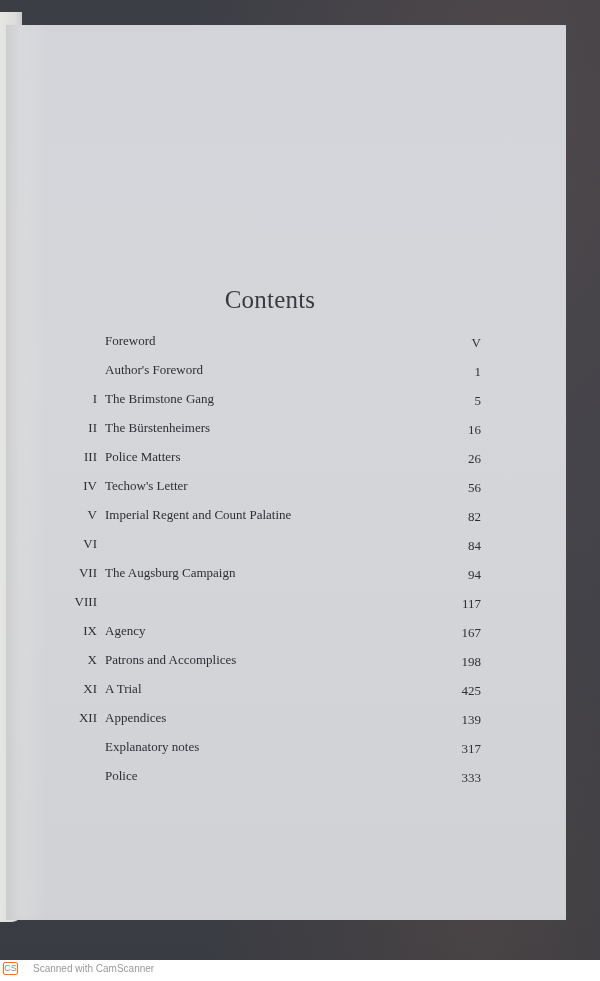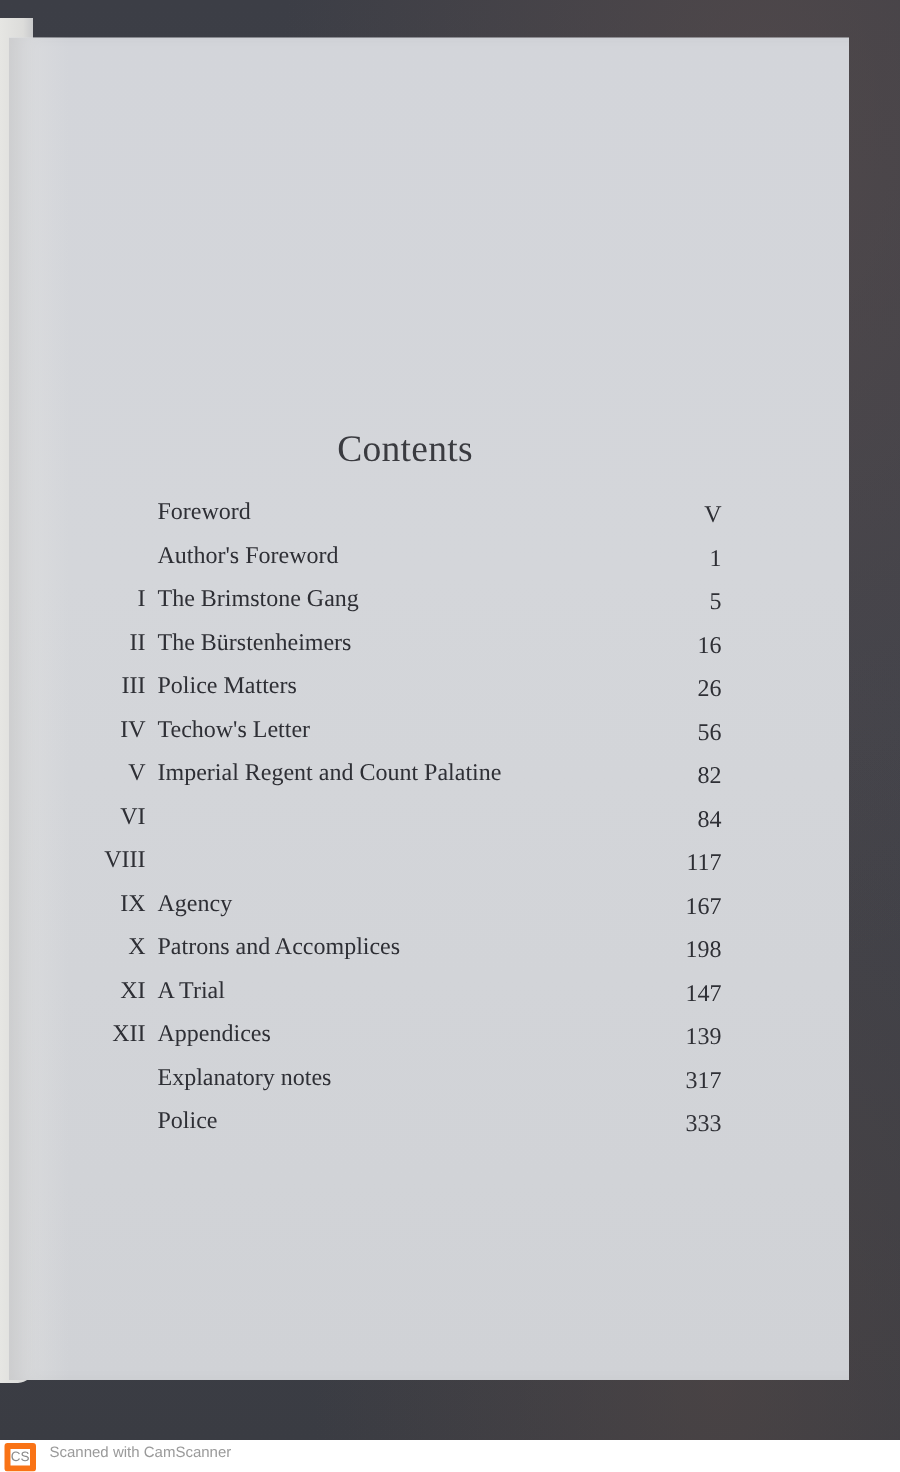--- a/index.html
+++ b/index.html
@@ -53,21 +53,21 @@
     letter-spacing: 0.2px;
   }
   .toc {
     position: absolute;
     left: 0; top: 333px;
     width: 600px;
   }
   .toc-row {
     position: relative;
     height: 29px;
-    font-size: 16px;
+    font-size: 13px;
     color: #2e2f35;
   }
   .toc-num {
     position: absolute;
     right: 503px;
     top: 0;
     text-align: right;
     white-space: nowrap;
   }
   .toc-title {
@@ -86,21 +86,21 @@
   .footer-bar {
     position: absolute;
     left: 0; top: 960px;
     width: 600px; height: 21px;
     background: #ffffff;
   }
   .cs-logo {
     position: absolute;
     left: 3px; top: 962px;
     width: 13px; height: 11px;
-    border: 4px solid #f97316;
+    border: 1px solid #f97316;
     border-radius: 2px;
     font-family: "Liberation Sans", sans-serif;
     font-size: 9px;
     line-height: 11px;
     text-align: center;
     color: #8a8a8a;
   }
   .cs-text {
     position: absolute;
     left: 33px; top: 963px;
@@ -153,37 +153,42 @@
   <div class="toc-row">
     <span class="toc-num">V</span>
     <span class="toc-title">Imperial Regent and Count Palatine</span>
     <span class="toc-page">82</span>
   </div>
   <div class="toc-row">
     <span class="toc-num">VI</span>
     <span class="toc-page">84</span>
   </div>
   <div class="toc-row">
+    <span class="toc-num">VII</span>
+    <span class="toc-title">The Augsburg Campaign</span>
+    <span class="toc-page">94</span>
+  </div>
+  <div class="toc-row">
     <span class="toc-num">VIII</span>
     <span class="toc-page">117</span>
   </div>
   <div class="toc-row">
     <span class="toc-num">IX</span>
     <span class="toc-title">Agency</span>
     <span class="toc-page">167</span>
   </div>
   <div class="toc-row">
     <span class="toc-num">X</span>
     <span class="toc-title">Patrons and Accomplices</span>
     <span class="toc-page">198</span>
   </div>
   <div class="toc-row">
     <span class="toc-num">XI</span>
     <span class="toc-title">A Trial</span>
-    <span class="toc-page">147</span>
+    <span class="toc-page">425</span>
   </div>
   <div class="toc-row">
     <span class="toc-num">XII</span>
     <span class="toc-title">Appendices</span>
     <span class="toc-page">139</span>
   </div>
   <div class="toc-row">
     <span class="toc-num"></span>
     <span class="toc-title">Explanatory notes</span>
     <span class="toc-page">317</span>

